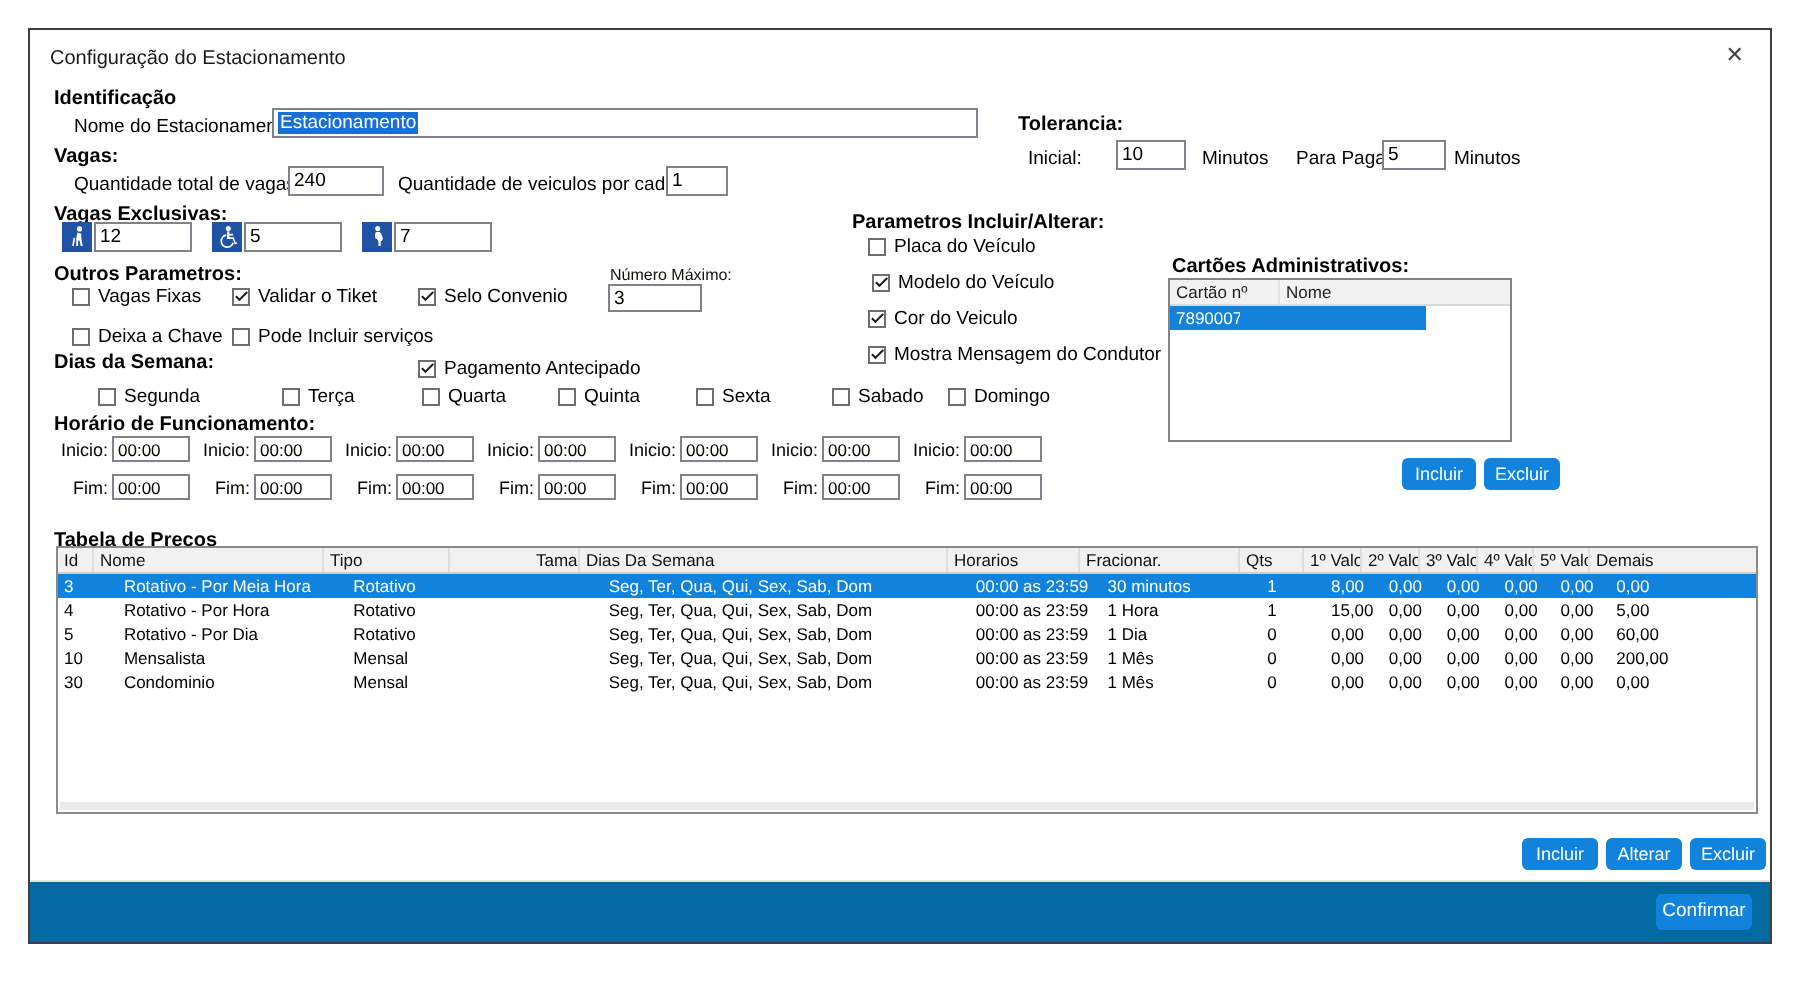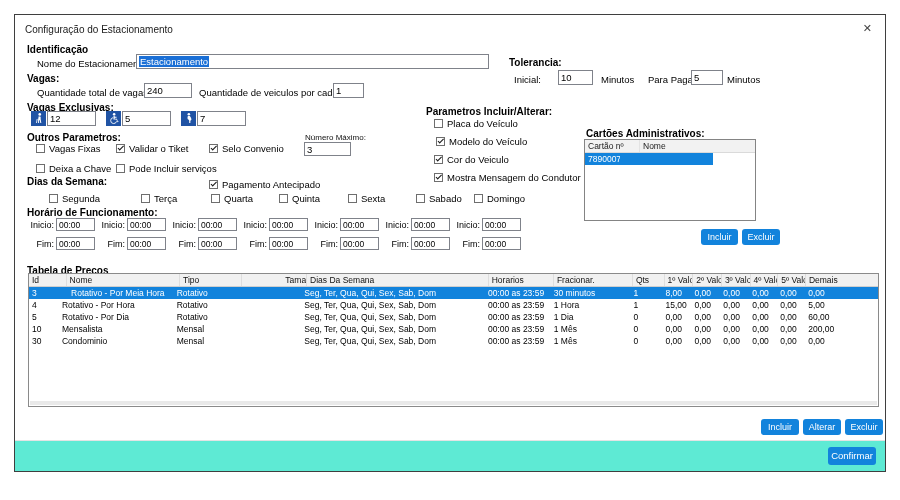--- a/index.html
+++ b/index.html
@@ -52,21 +52,21 @@
   .lb-row.selected{background:var(--accent);color:#fff;}
   .lb-cell{padding-left:3px;box-sizing:border-box;white-space:nowrap;overflow:hidden;}
   .ptable{position:absolute;border:1px solid #8a8a8a;background:#fff;box-sizing:border-box;overflow:hidden;}
   .pt-header{display:flex;height:12px;background:#f1f1f1;border-bottom:1px solid #cfcfcf;}
   .pt-hcell{font-size:8.5px;padding:0 0 0 3px;box-sizing:border-box;border-right:1px solid #dedede;
     white-space:nowrap;overflow:hidden;color:#111;line-height:12px;}
   .pt-row{display:flex;height:12px;}
   .pt-row.selected{background:var(--accent);color:#fff;}
   .pt-cell{font-size:8.5px;padding:0 0 0 3px;box-sizing:border-box;white-space:nowrap;overflow:hidden;line-height:12px;}
   .pt-scroll{position:absolute;left:1px;right:1px;bottom:1px;height:4px;background:#e9e9e9;}
-  .footer{position:absolute;left:0;right:0;bottom:0;height:30px;background:#5eead4;border-top:1px solid #e4e4e4;text-decoration:underline;}
+  .footer{position:absolute;left:0;right:0;bottom:0;height:30px;background:#0369a1;border-top:1px solid #e4e4e4;text-decoration:underline;}
   .hf-row{position:absolute;display:flex;align-items:center;}
   .hf-lbl{font-size:9px;width:26px;text-align:right;margin-right:2px;white-space:nowrap;}
   .hf-input{width:39px;height:13px;font-size:8.5px;}
 </style>
 </head>
 <body>
 
 <div class="dialog">
 
   <span class="abs title" style="left:10px;top:9px;">Configuração do Estacionamento</span>
@@ -277,39 +277,39 @@
       </div>
       <div class="hf-row" style="left: 439px; top: 222px;">
         <span class="hf-lbl">Fim:</span>
         <input class="tbox hf-input" value="00:00" style="">
       </div>
     </div>
 
   <span class="abs sec" style="left:12px;top:250px;">Tabela de Preços</span>
   <div class="ptable" style="left:13px;top:258px;width:851px;height:134px;">
     <div class="pt-header" id="pt-header">
-        <span class="pt-hcell" style="width: 38px;">Id</span>
+        <span class="pt-hcell" style="width: 18px;">Id</span>
         <span class="pt-hcell" style="width: 115px;">Nome</span>
         <span class="pt-hcell" style="width: 63px;">Tipo</span>
         <span class="pt-hcell" style="width: 65px; padding-left: 43px;">Tamanhos</span>
         <span class="pt-hcell" style="width: 184px;">Dias Da Semana</span>
         <span class="pt-hcell" style="width: 66px;">Horarios</span>
         <span class="pt-hcell" style="width: 80px;">Fracionar.</span>
         <span class="pt-hcell" style="width: 32px;">Qts</span>
         <span class="pt-hcell" style="width: 29px;">1º Valor</span>
         <span class="pt-hcell" style="width: 29px;">2º Valor</span>
         <span class="pt-hcell" style="width: 29px;">3º Valor</span>
         <span class="pt-hcell" style="width: 28px;">4º Valor</span>
         <span class="pt-hcell" style="width: 28px;">5º Valor</span>
         <span class="pt-hcell" style="width: 73px; border-right: none;">Demais</span>
       </div>
     <div id="pt-body">
         <div class="pt-row selected">
           <span class="pt-cell" style="width: 30px;">3</span>
-          <span class="pt-cell" style="width: 115px; text-align: center;">Rotativo - Por Meia Hora</span>
+          <span class="pt-cell" style="width: 115px;">Rotativo - Por Meia Hora</span>
           <span class="pt-cell" style="width: 63px;">Rotativo</span>
           <span class="pt-cell" style="width: 65px;"></span>
           <span class="pt-cell" style="width: 184px;">Seg, Ter, Qua, Qui, Sex, Sab, Dom</span>
           <span class="pt-cell" style="width: 66px;">00:00 as 23:59</span>
           <span class="pt-cell" style="width: 80px;">30 minutos</span>
           <span class="pt-cell" style="width: 32px;">1</span>
           <span class="pt-cell" style="width: 29px;">8,00</span>
           <span class="pt-cell" style="width: 29px;">0,00</span>
           <span class="pt-cell" style="width: 29px;">0,00</span>
           <span class="pt-cell" style="width: 28px;">0,00</span>

